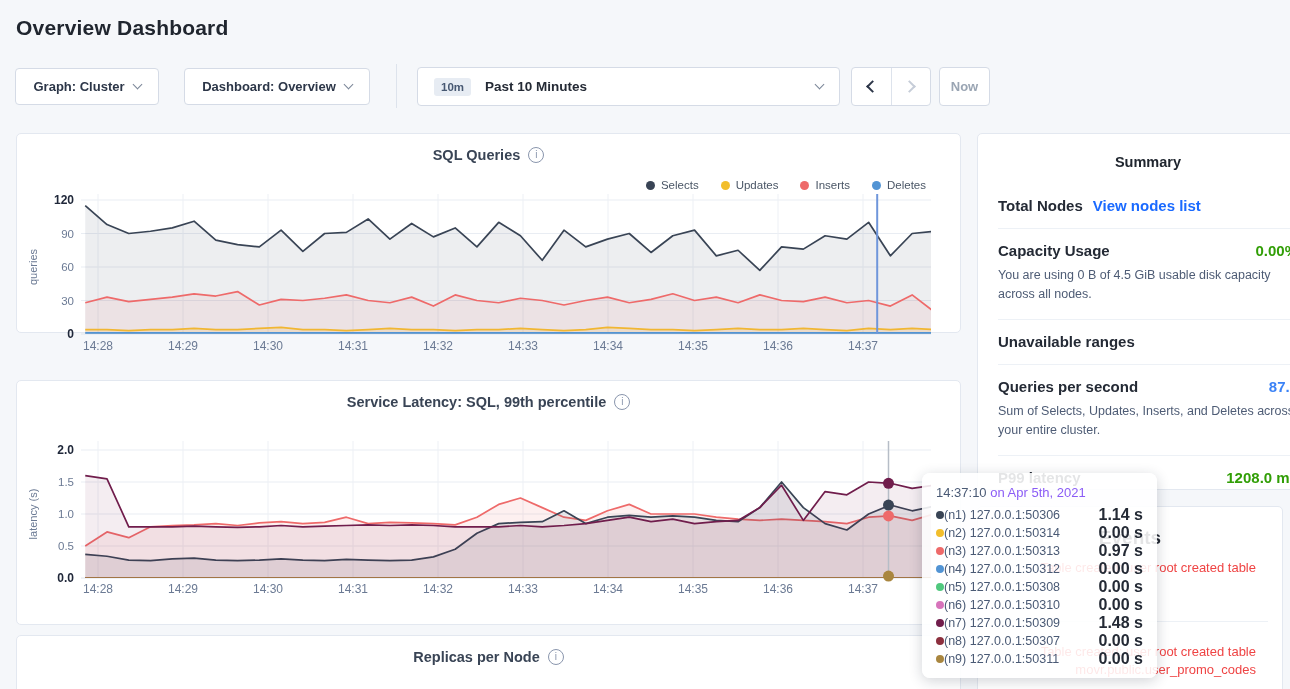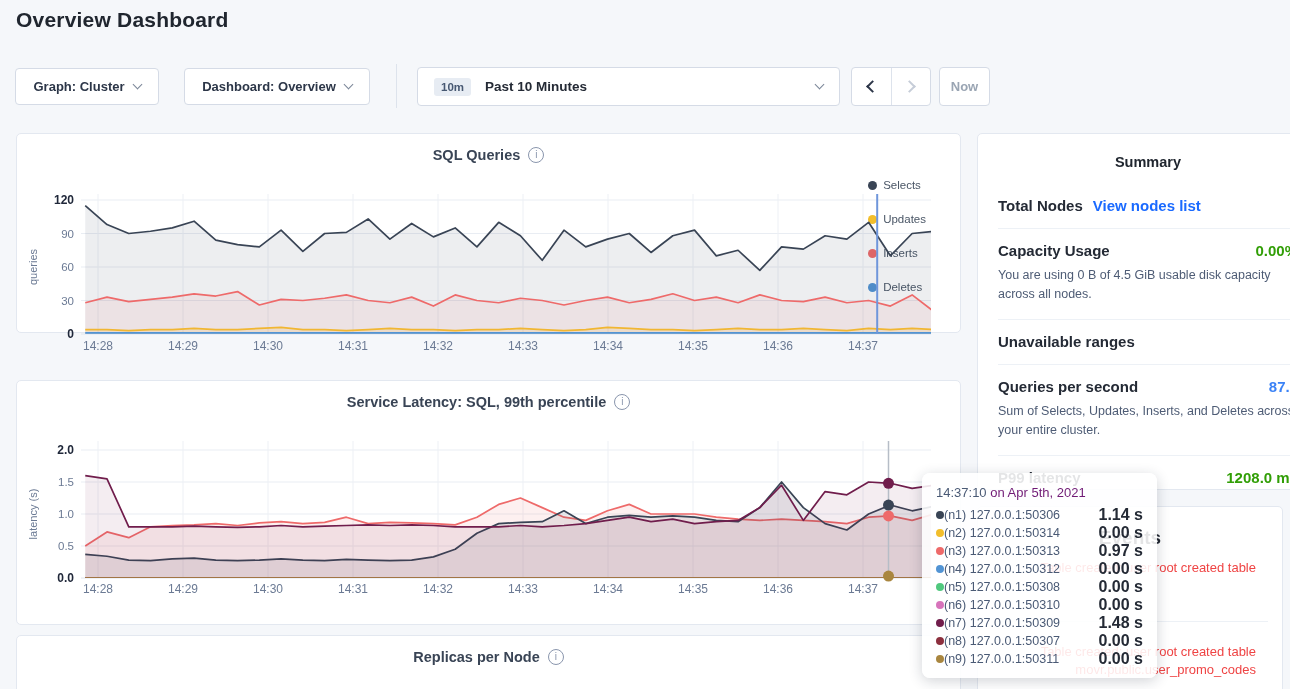--- a/index.html
+++ b/index.html
@@ -6,21 +6,21 @@
   html,body { margin:0; padding:0; }
   body {
     background:#f5f7fa;
     font-family:"Liberation Sans", sans-serif;
     color:#242a35;
     width:1290px; height:689px; overflow:hidden;
   }
   .page { position:relative; width:1290px; height:689px; overflow:hidden; }
 
   .page-title {
-    position:absolute; left:16px; top:8px; margin:0;
+    position:absolute; left:16px; top:16px; margin:0;
     font-size:21px; font-weight:600; color:#20262f; letter-spacing:.2px;
   }
 
   
   .btn {
     position:absolute; display:flex; align-items:center; justify-content:center;
     gap:9px; background:#fff; border:1px solid #d5dbe6; border-radius:4px;
     font-size:13px; font-weight:700; color:#2c3648; cursor:pointer;
   }
   .chevron {
@@ -65,21 +65,21 @@
     position:absolute; left:0; right:0; top:13px;
     display:flex; align-items:center; justify-content:center; gap:8px;
   }
   .chart-title { font-size:14.5px; font-weight:700; color:#394455; }
   .info-icon {
     width:16px; height:16px; border:1.4px solid #8a96ad; border-radius:50%;
     color:#8a96ad; font-size:10px; line-height:13px; text-align:center; cursor:pointer;
   }
   .info-icon::after { content:"i"; }
 
-  .legend { position:absolute; top:45px; right:34px; display:flex; gap:22px;flex-direction:column; }
+  .legend { position:absolute; top:45px; right:34px; display:flex; gap:22px; }
   .legend-item { display:flex; align-items:center; gap:6px; font-size:11.5px; color:#4a5666; }
   .legend-dot { width:9px; height:9px; border-radius:50%; flex:0 0 auto; }
 
   .chart-svg { position:absolute; left:0; top:50px; }
   .ytick  { font-size:11.5px; fill:#6b7a94; }
   .ytick-bold { font-size:12px; font-weight:700; fill:#20283a; }
   .xtick  { font-size:12px; fill:#6b7a94; }
   .axis-label { font-size:11px; fill:#6b7a94; }
 
   
@@ -101,21 +101,21 @@
   .event-divider { position:absolute; left:17px; right:14px; top:114px; height:1px; background:#edf1f6; }
 
   
   .tooltip {
     position:absolute; left:922px; top:473px; width:235px; min-height:202px;
     background:rgba(255,255,255,0.88); border-radius:8px;
     box-shadow:0 3px 14px rgba(24,36,54,0.20); padding:12px 14px 10px 14px; z-index:20;
   }
   .tt-head { font-size:13px; margin-bottom:6px; }
   .tt-time { color:#4a5a75; }
-  .tt-date { color:#701a75; }
+  .tt-date { color:#8b5cf6; }
   .tt-row { display:flex; align-items:center; height:18px; }
   .tt-dot { width:8px; height:8px; border-radius:50%; flex:0 0 auto; }
   .tt-node { font-size:12.5px; color:#4a5a75; white-space:nowrap; }
   .tt-value { margin-left:auto; font-size:16px; font-weight:700; color:#242a35; white-space:nowrap; }
 </style>
 </head>
 <body>
 
 <div class="page">
 

